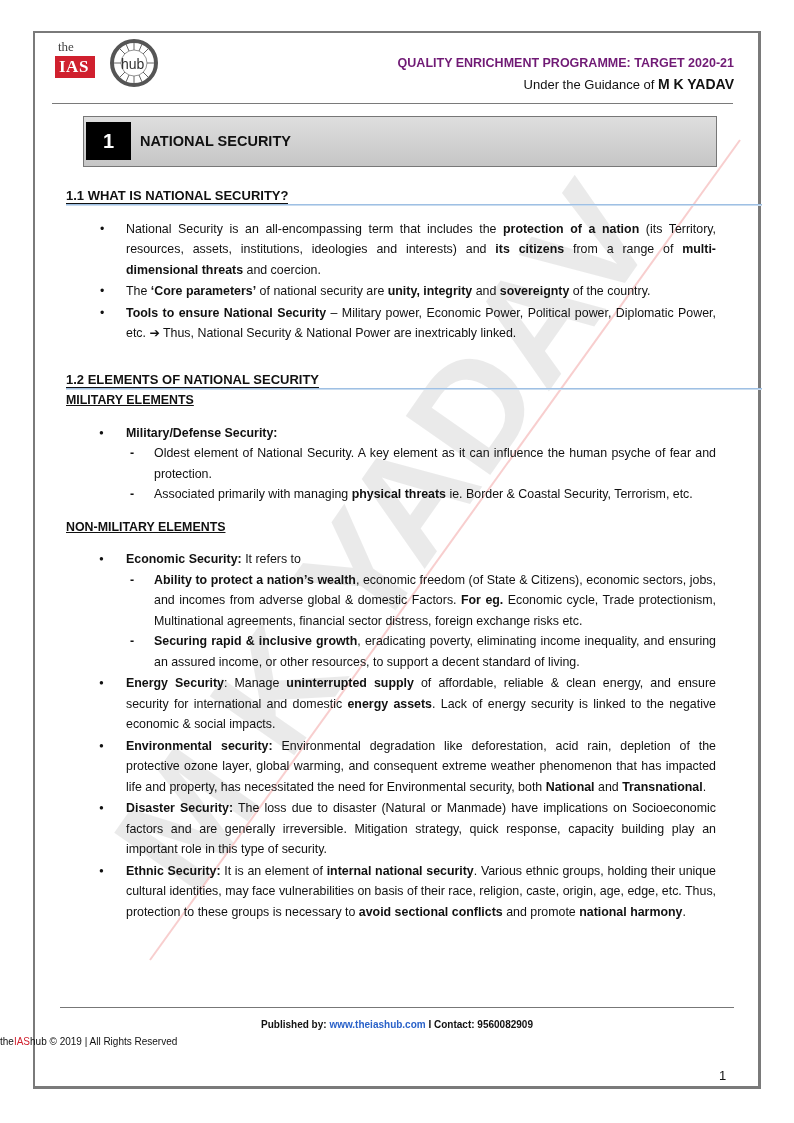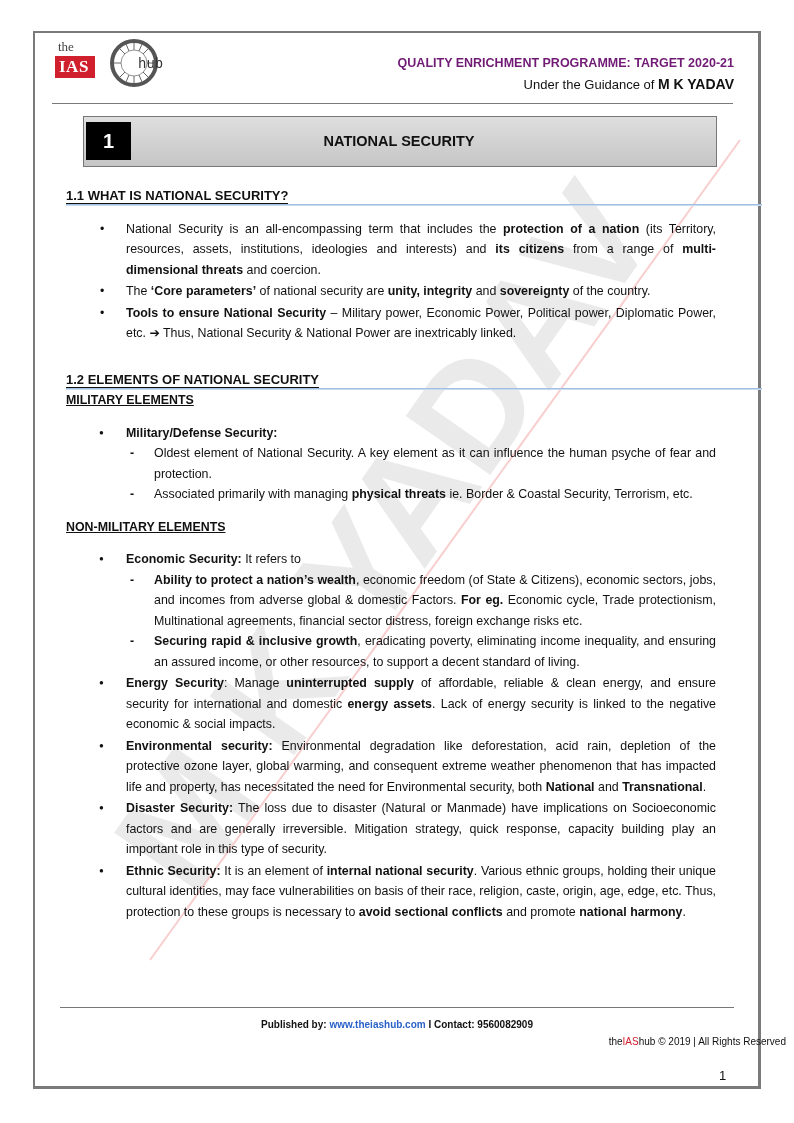--- a/index.html
+++ b/index.html
@@ -6,47 +6,47 @@
   body { width:794px; height:1123px; position:relative; overflow:hidden;
          font-family:"Liberation Sans", "DejaVu Sans", sans-serif; color:#111; }
   .page-border { position:absolute; left:33px; top:31px; width:728px; height:1058px;
                  border:2px solid #7a7a7a; border-right-width:3px; border-bottom-width:3px; box-sizing:border-box; }
   .watermark { position:absolute; left:60px; top:130px; width:700px; height:850px; pointer-events:none; }
   .logo { position:absolute; left:55px; top:38px; width:110px; height:52px; }
   .logo .the { position:absolute; left:3px; top:1px; font-family:"Liberation Serif", serif; font-size:13px; color:#444; }
   .logo .ias { position:absolute; left:0; top:18px; background:#d0202e; color:#fff; font-family:"Liberation Serif", serif;
                font-weight:bold; font-size:17px; padding:1px 6px 1px 4px; letter-spacing:0.5px; }
   .logo .wheel { position:absolute; left:54px; top:0; width:50px; height:50px; }
-  .logo .hub { position:absolute; left:83px; top:18px; font-family:Liberation Mono, monospace; font-size:14px; color:#333; }
+  .logo .hub { position:absolute; left:66px; top:18px; font-family:Liberation Sans, sans-serif; font-size:14px; color:#333; }
   .hdr-title { position:absolute; right:60px; top:56px; color:#701a75; font-weight:bold; font-size:12.5px; }
   .hdr-sub { position:absolute; right:60px; top:76px; font-size:13px; color:#111;padding-left:36px; }
   .hdr-sub b { font-size:14px; }
   .hdr-line { position:absolute; left:52px; top:103px; width:681px; height:1px; background:#7a7a7a; }
   .chapter-box { position:absolute; left:83px; top:116px; width:634px; height:51px;
                  background:linear-gradient(#dedede,#c6c6c6); border:1px solid #777; box-sizing:border-box; }
   .chapter-num { position:absolute; left:86px; top:122px; width:45px; height:38px; background:#000; color:#fff;
                  font-weight:bold; font-size:20px; display:flex; align-items:center; justify-content:center; }
-  .chapter-title { position:absolute; left:140px; top:133px; width:518px; text-align:center; font-weight:bold; font-size:14.5px; }
+  .chapter-title { position:absolute; left:140px; top:133px; width:518px; font-weight:bold; font-size:14.5px; }
   .content { position:absolute; left:66px; top:186px; width:662px; font-size:12.4px; line-height:20.5px; }
   .h2 { font-weight:bold; font-size:13px; position:relative; }
   .h2 span { border-bottom:1.5px solid #111; }
   .h2 .rule { position:absolute; left:0; right:-34px; top:18px; height:1px; background:#9fc0e4; border-bottom:1px solid #c9dcef; }
   .sub-h { font-weight:bold; font-size:12.4px; text-decoration:underline; margin-top:10px; }
   ul.top { margin:12px; padding:0 0 0 48px; list-style:none; }
   ul.top > li { position:relative; text-align:justify; margin-bottom:1px; }
   ul.top > li::before { content:"•"; position:absolute; left:-26px; }
   ul.top.dot > li::before { content:"●"; font-size:8px; left:-27px; }
   ul.dash { margin:0; padding:0 0 0 28px; list-style:none; }
   ul.dash > li { position:relative; text-align:justify; }
   ul.dash > li::before { content:"-"; position:absolute; left:-24px; font-weight:bold; }
   .sp { height:14px; }
   .footer-line { position:absolute; left:60px; top:1007px; width:674px; height:1px; background:#777; }
   .footer-pub { position:absolute; left:0; width:794px; top:1019px; text-align:center; font-size:10px; font-weight:bold; }
   .footer-pub a { color:#2a62c9; }
-  .footer-copy { position:absolute; left:0; width:786px; top:1036px; text-align:right; font-size:10px; }
+  .footer-copy { position:absolute; left:0; width:716px; top:1036px; text-align:left; font-size:10px; }
   .footer-copy .red { color:#d0202e; }
   .page-num { position:absolute; left:719px; top:1068px; font-size:13px; }
 </style>
 </head>
 <body>
 
 <div class="page-border"></div>
 
 <svg class="watermark" viewBox="0 0 700 850">
   <g opacity="0.08" transform="rotate(-55 350 425)">

